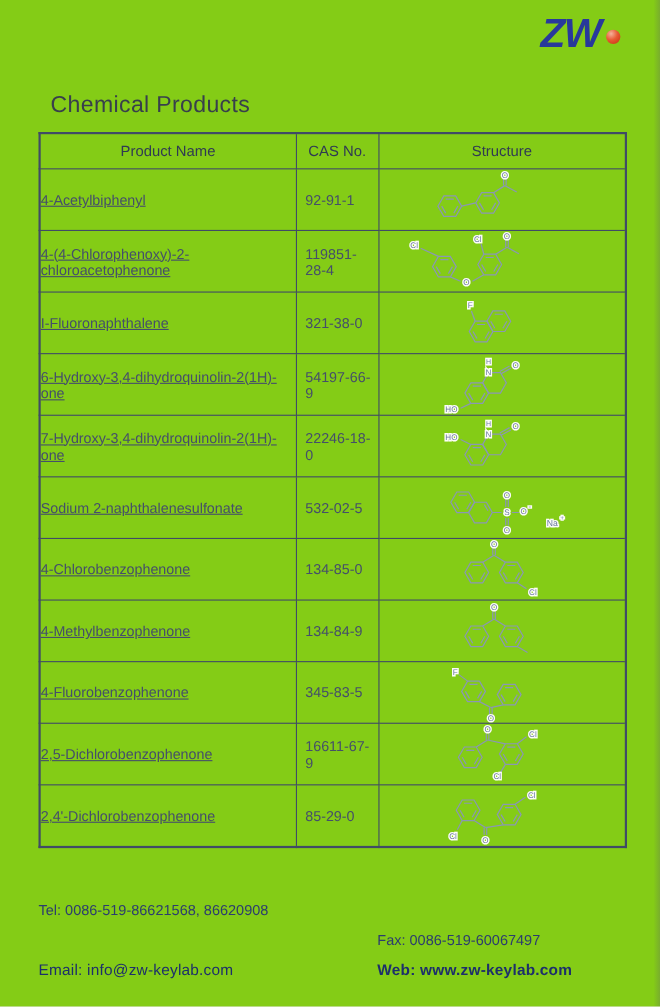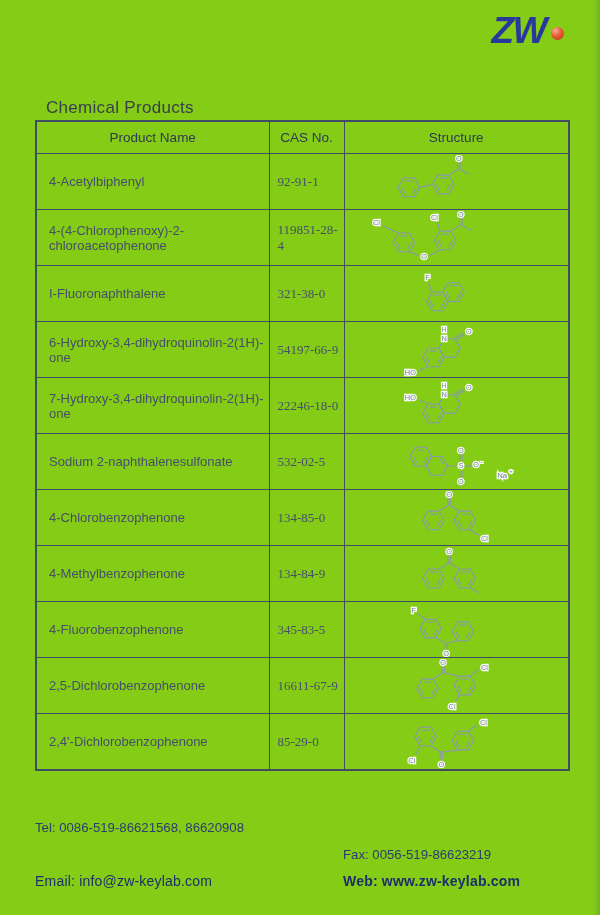--- a/index.html
+++ b/index.html
@@ -8,30 +8,30 @@
     background:#84cc16;font-family:"Liberation Sans",sans-serif;overflow:hidden;
   }
   .edge-shadow{position:absolute;right:0;top:0;width:6px;height:100%;
     background:linear-gradient(to right,rgba(90,95,105,0) 0%,rgba(90,95,105,.28) 100%);}
   
   .logo{position:absolute;top:10px;right:33px;display:flex;align-items:center;
     font-style:italic;font-weight:bold;font-size:37px;letter-spacing:-1.5px;}
   .logo .dot{width:13px;height:13px;border-radius:50%;margin:5px 3px 0 5px;
     background:radial-gradient(circle at 35% 28%,#f6b19b 0%,#e85a34 45%,#c22f0e 100%);}
   
-  .page-title{position:absolute;left:46px;top:98px;font-size:17px;color:#383f4c;letter-spacing:.3px;text-align:center;}
+  .page-title{position:absolute;left:46px;top:84px;font-size:21px;color:#383f4c;letter-spacing:.3px;text-align:center;}
   
   table.products{position:absolute;left:35px;top:120px;width:533px;
     border-collapse:collapse;table-layout:fixed;border:2.5px solid #40496111;}
   table.products, table.products th, table.products td{border:1.6px solid #404b66;}
   table.products{border-width:2.2px;}
   th{height:29px;font-size:13.5px;font-weight:normal;color:#303a53;text-align:center;}
   td{height:53px;font-size:13px;vertical-align:middle;}
-  td.name-cell{padding-left:12px;}
-  td.cas-cell{padding-left:8px;font-family:Liberation Serif, serif;}
+  td.name-cell{padding-left:0;text-decoration:underline;}
+  td.cas-cell{padding-left:8px;}
   td.structure-cell{padding:0;text-align:center;}
   td.structure-cell svg{display:block;margin:0 auto;}
   
   .footer-line{position:absolute;font-size:12.6px;color:#2c3d6e;white-space:nowrap;}
   .f-addr{left:35px;top:820px;}
   .f-tel{left:35px;top:820px;font-size:13.2px;}
   .f-fax{left:343px;top:847px;font-size:13.2px;}
   .f-email{left:35px;top:873px;font-size:14px;font-weight:normal;color:#1d2f6b;letter-spacing:.2px;}
   .f-web{left:343px;top:873px;font-size:14px;font-weight:bold;color:#1d2f6b;letter-spacing:.2px;}
 </style>
@@ -312,16 +312,16 @@
               <text x="66" y="46" text-anchor="middle" dominant-baseline="central" font-size="7.5" fill="#6b7a9e" stroke="#fcfcfa" stroke-width="2.6" font-family="&quot;Liberation Sans&quot;,sans-serif" style="paint-order: stroke;">Cl</text>
               <text x="96" y="50" text-anchor="middle" dominant-baseline="central" font-size="7.5" fill="#6b7a9e" stroke="#fcfcfa" stroke-width="2.6" font-family="&quot;Liberation Sans&quot;,sans-serif" style="paint-order: stroke;">O</text>
               <text x="139" y="8" text-anchor="middle" dominant-baseline="central" font-size="7.5" fill="#6b7a9e" stroke="#fcfcfa" stroke-width="2.6" font-family="&quot;Liberation Sans&quot;,sans-serif" style="paint-order: stroke;">Cl</text>
             </svg>
           </td>
         </tr>
       </tbody>
   </table>
 
   <div class="footer-line f-tel">Tel: 0086-519-86621568, 86620908</div>
-  <div class="footer-line f-fax">Fax: 0056-519-86623219</div>
+  <div class="footer-line f-fax">Fax: 0086-519-60067497</div>
   <div class="footer-line f-email">Email: info@zw-keylab.com</div>
   <div class="footer-line f-web">Web: www.zw-keylab.com</div>
 </div>
 
 </body></html>

